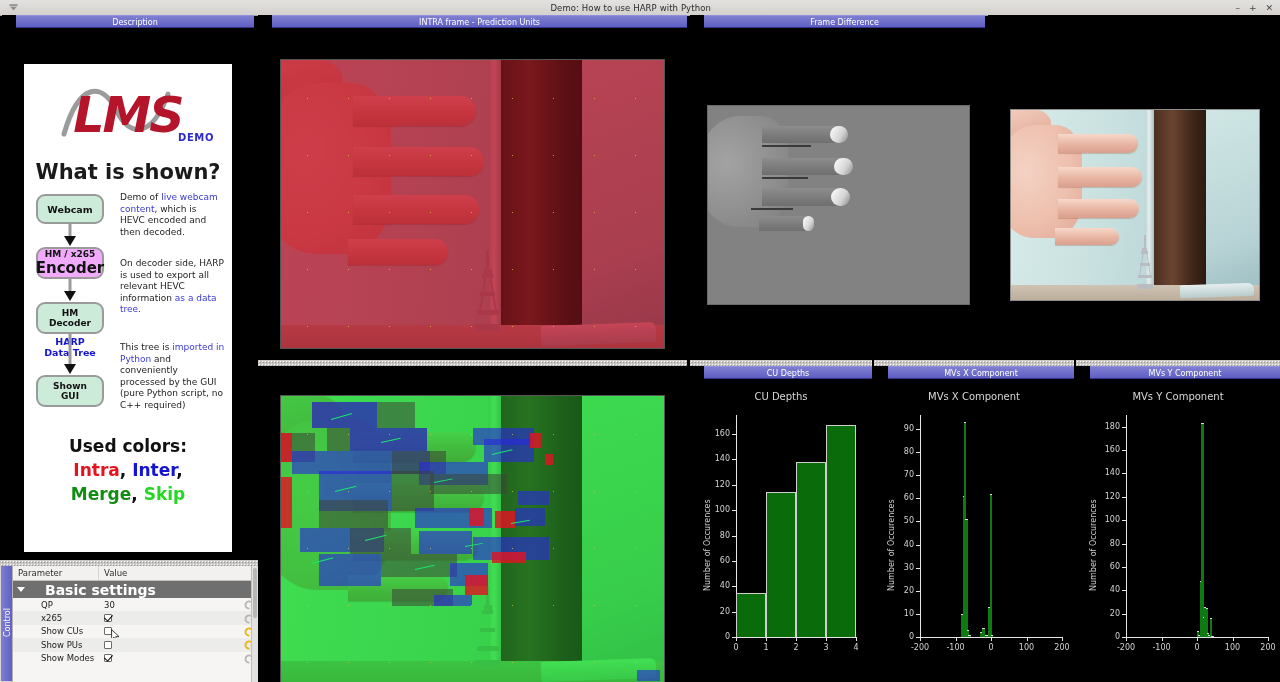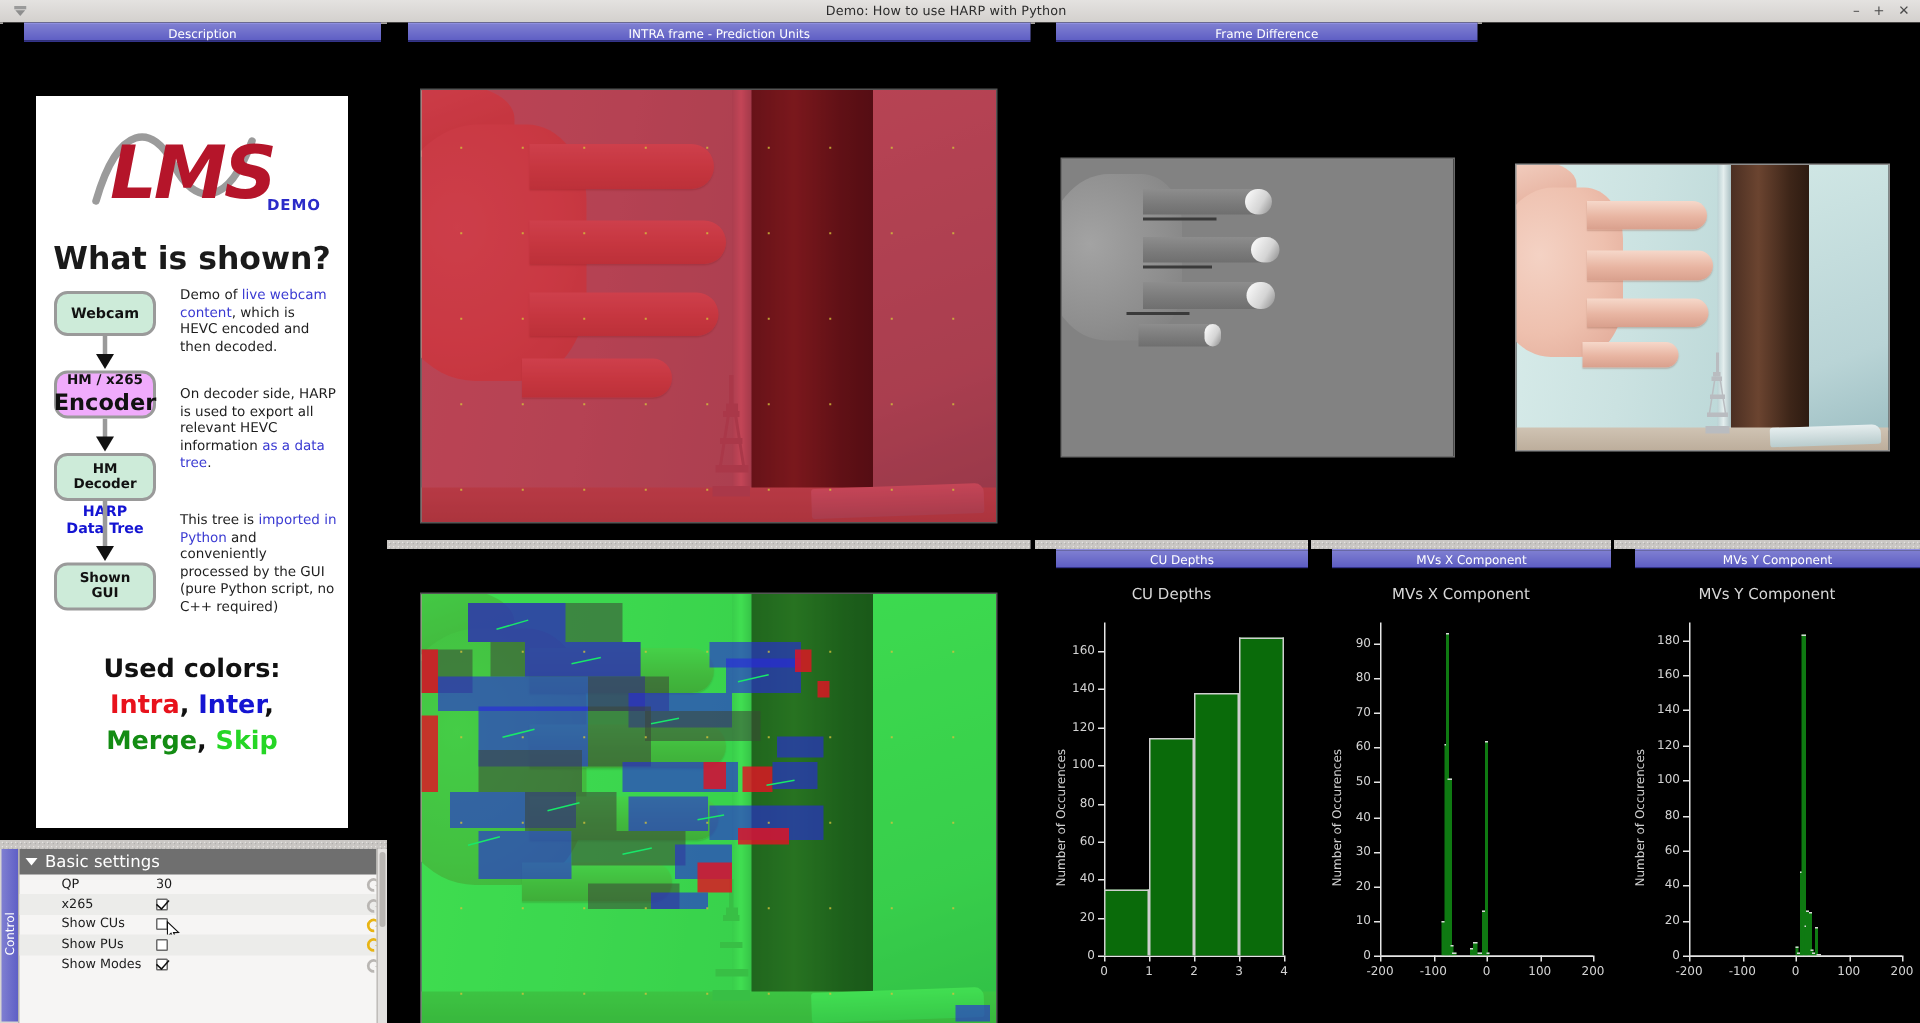--- a/index.html
+++ b/index.html
@@ -131,22 +131,22 @@
     color:#fff; font-size:8px; }
   #control .sidetab span{
     display:block; transform:rotate(-90deg); transform-origin:center;
     white-space:nowrap; position:absolute; left:-26px; top:52px; width:64px; text-align:center; }
   .tbl{ position:absolute; left:12px; top:6px; right:0; bottom:0; background:#f6f5f4;
         border-left:1px solid #b5b2af; }
   .thead{ display:flex; height:15px; background:#f2f1f0; border-bottom:1px solid #c3c0bd;
           font-size:8.5px; color:#2f2f2f; }
   .thead div{ line-height:15px; padding-left:5px; }
   .thead .c1{ width:86px; border-right:1px solid #d7d4d1; }
-  .group{ height:17px; background:#6f6f6f; color:#fff; font-size:11px; font-weight:normal;
-          display:flex; align-items:center; padding-left:4px; }
+  .group{ height:17px; background:#6f6f6f; color:#fff; font-size:14px; font-weight:bold;
+          display:flex; align-items:center; padding-left:4px;gap:15px; }
   .group .tri{ width:0;height:0;border-left:4px solid transparent;border-right:4px solid transparent;
           border-top:5px solid #fff; margin-right:5px; }
   .row{ height:13.4px; display:flex; align-items:center; font-size:8.5px; color:#1b1b1b;
         position:relative; }
   .row.alt{ background:#ececea; }
   .row .rname{ width:86px; padding-left:28px; }
   .row .rval{ flex:1; padding-left:5px; display:flex; align-items:center; }
   .cbox{ width:8px;height:8px;border:1px solid #6b6b6b;background:#fff; display:inline-block;
          position:relative; border-radius:1px; }
   .cbox.on::after{ content:""; position:absolute; left:1px; top:-2px; width:4px; height:7px;
@@ -591,20 +591,24 @@
     </div>
   </div>
 </div>
 
 <div id="control">
   <div class="grip"></div>
   <div class="sidetab">
     <span>Control</span>
   </div>
   <div class="tbl">
+    <div class="thead">
+      <div class="c1">Parameter</div>
+      <div class="c2">Value</div>
+    </div>
     <div class="group">
       <span class="tri"></span>
       <span>Basic settings</span>
     </div>
 
     <div class="row">
       <div class="rname">QP</div>
       <div class="rval">
           <span>30</span>
         </div>

